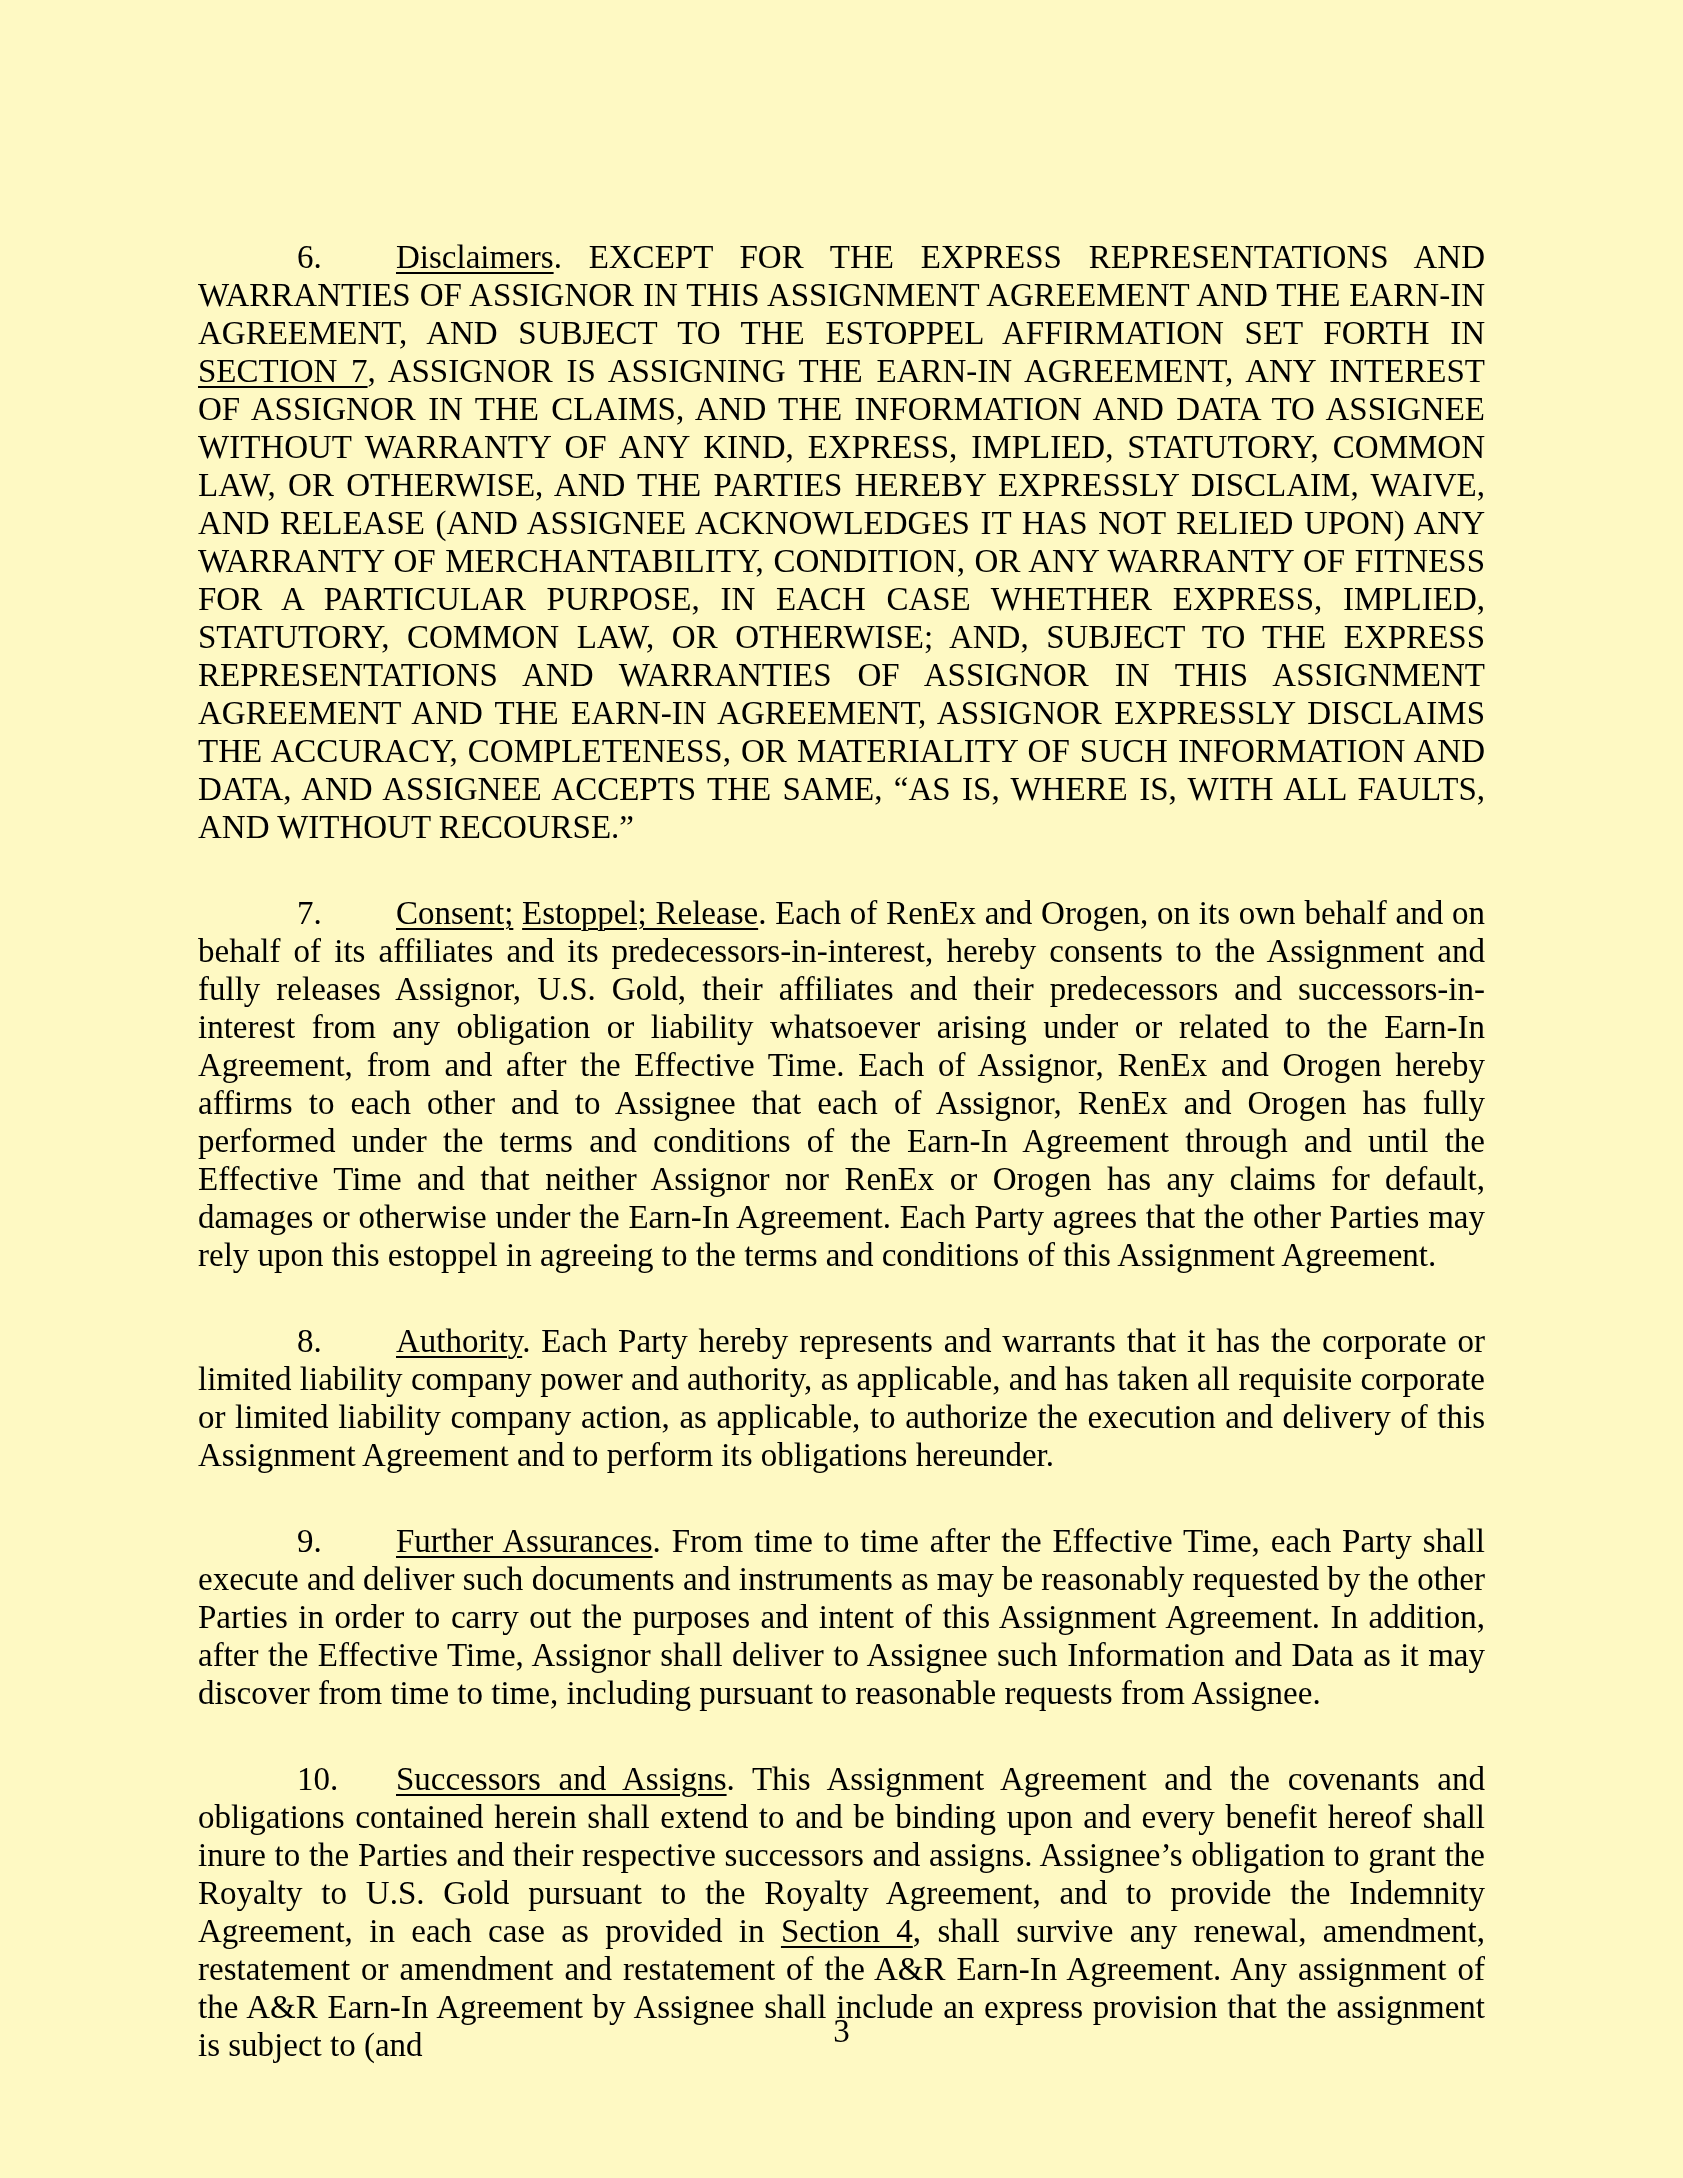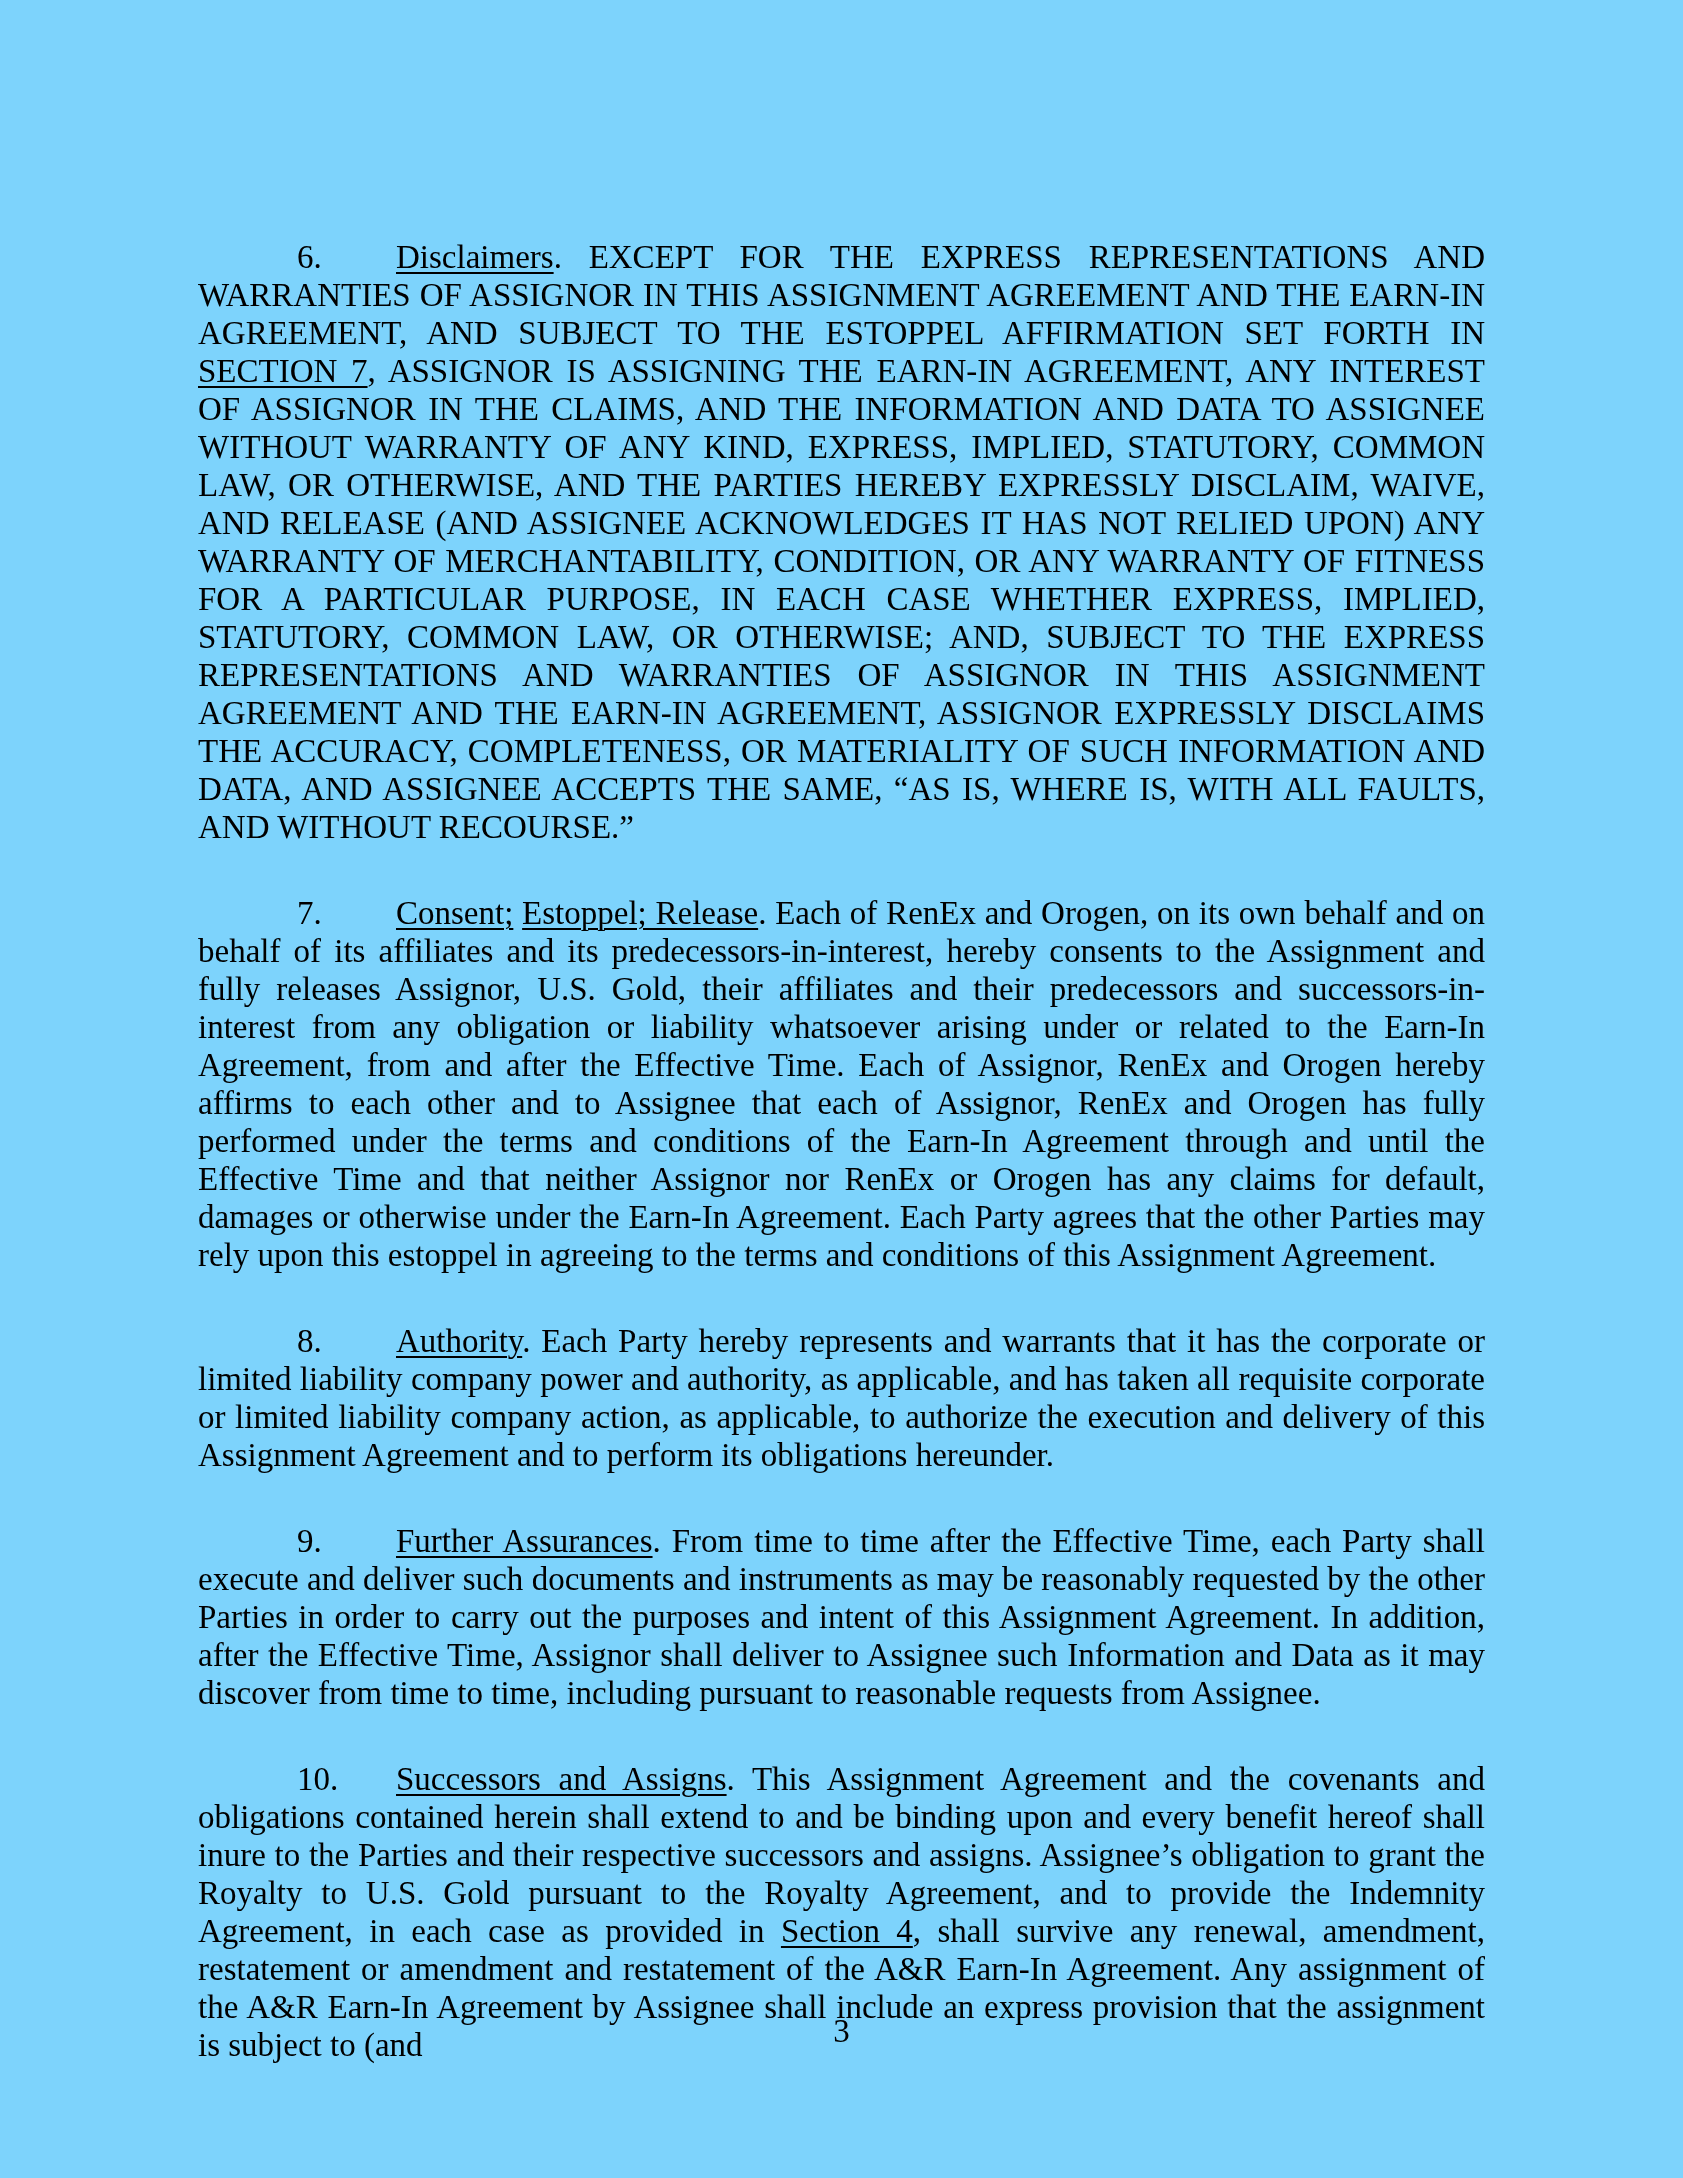--- a/index.html
+++ b/index.html
@@ -4,21 +4,21 @@
 <style>
   html, body {
     margin: 0;
     padding: 0;
     background: #ffffff;
   }
   .page {
     position: relative;
     width: 1683px;
     height: 2178px;
-    background: #7dd3fc;
+    background: #fef9c3;
     overflow: hidden;
     font-family: "Liberation Serif", "DejaVu Serif", serif;
     color: #000000;
   }
   .content {
     position: absolute;
     left: 198px;
     top: 238px;
     width: 1287px;
   }

